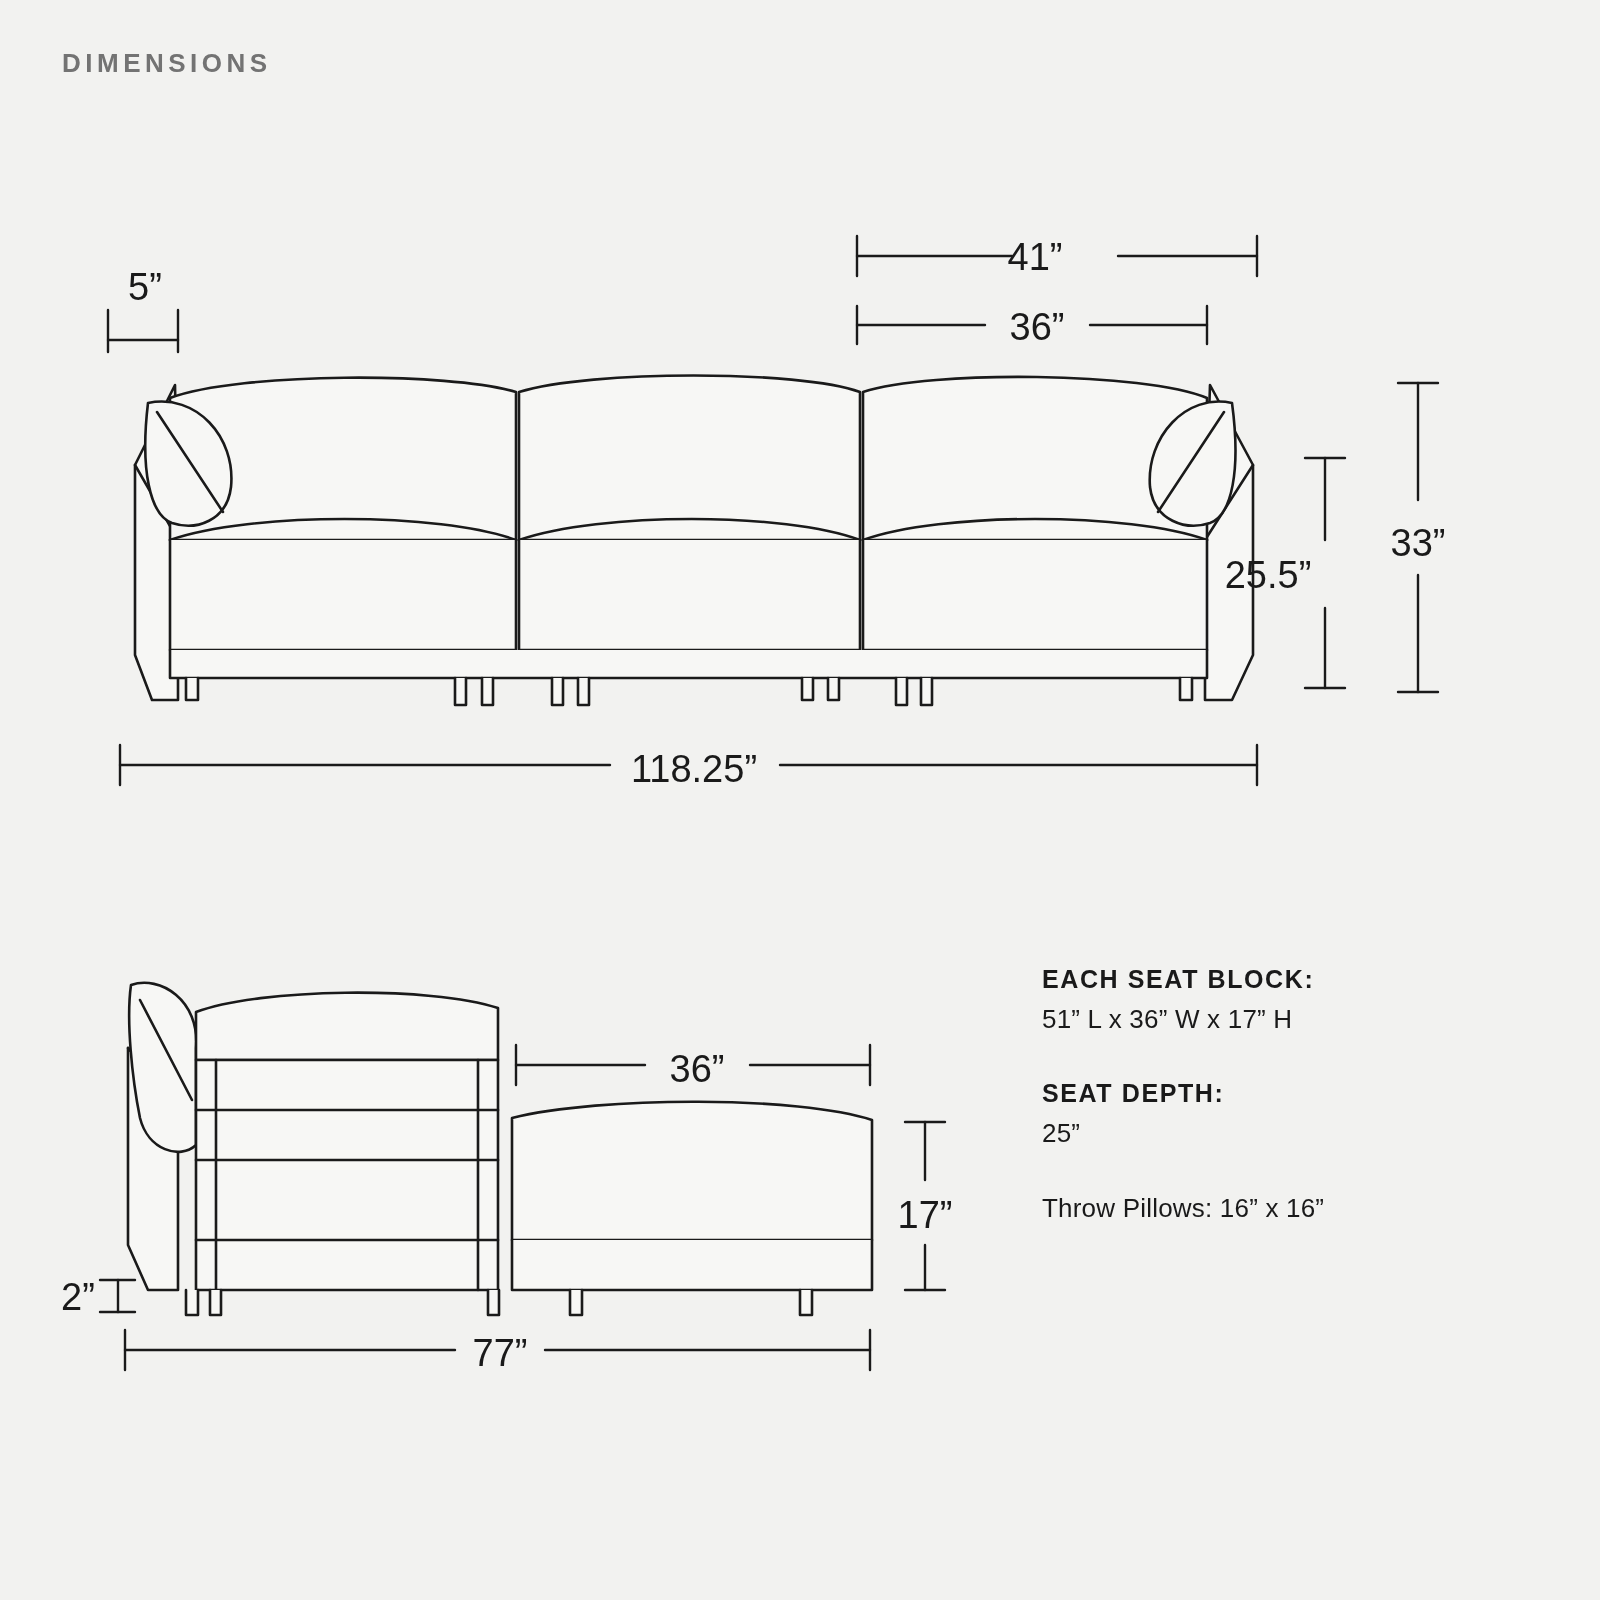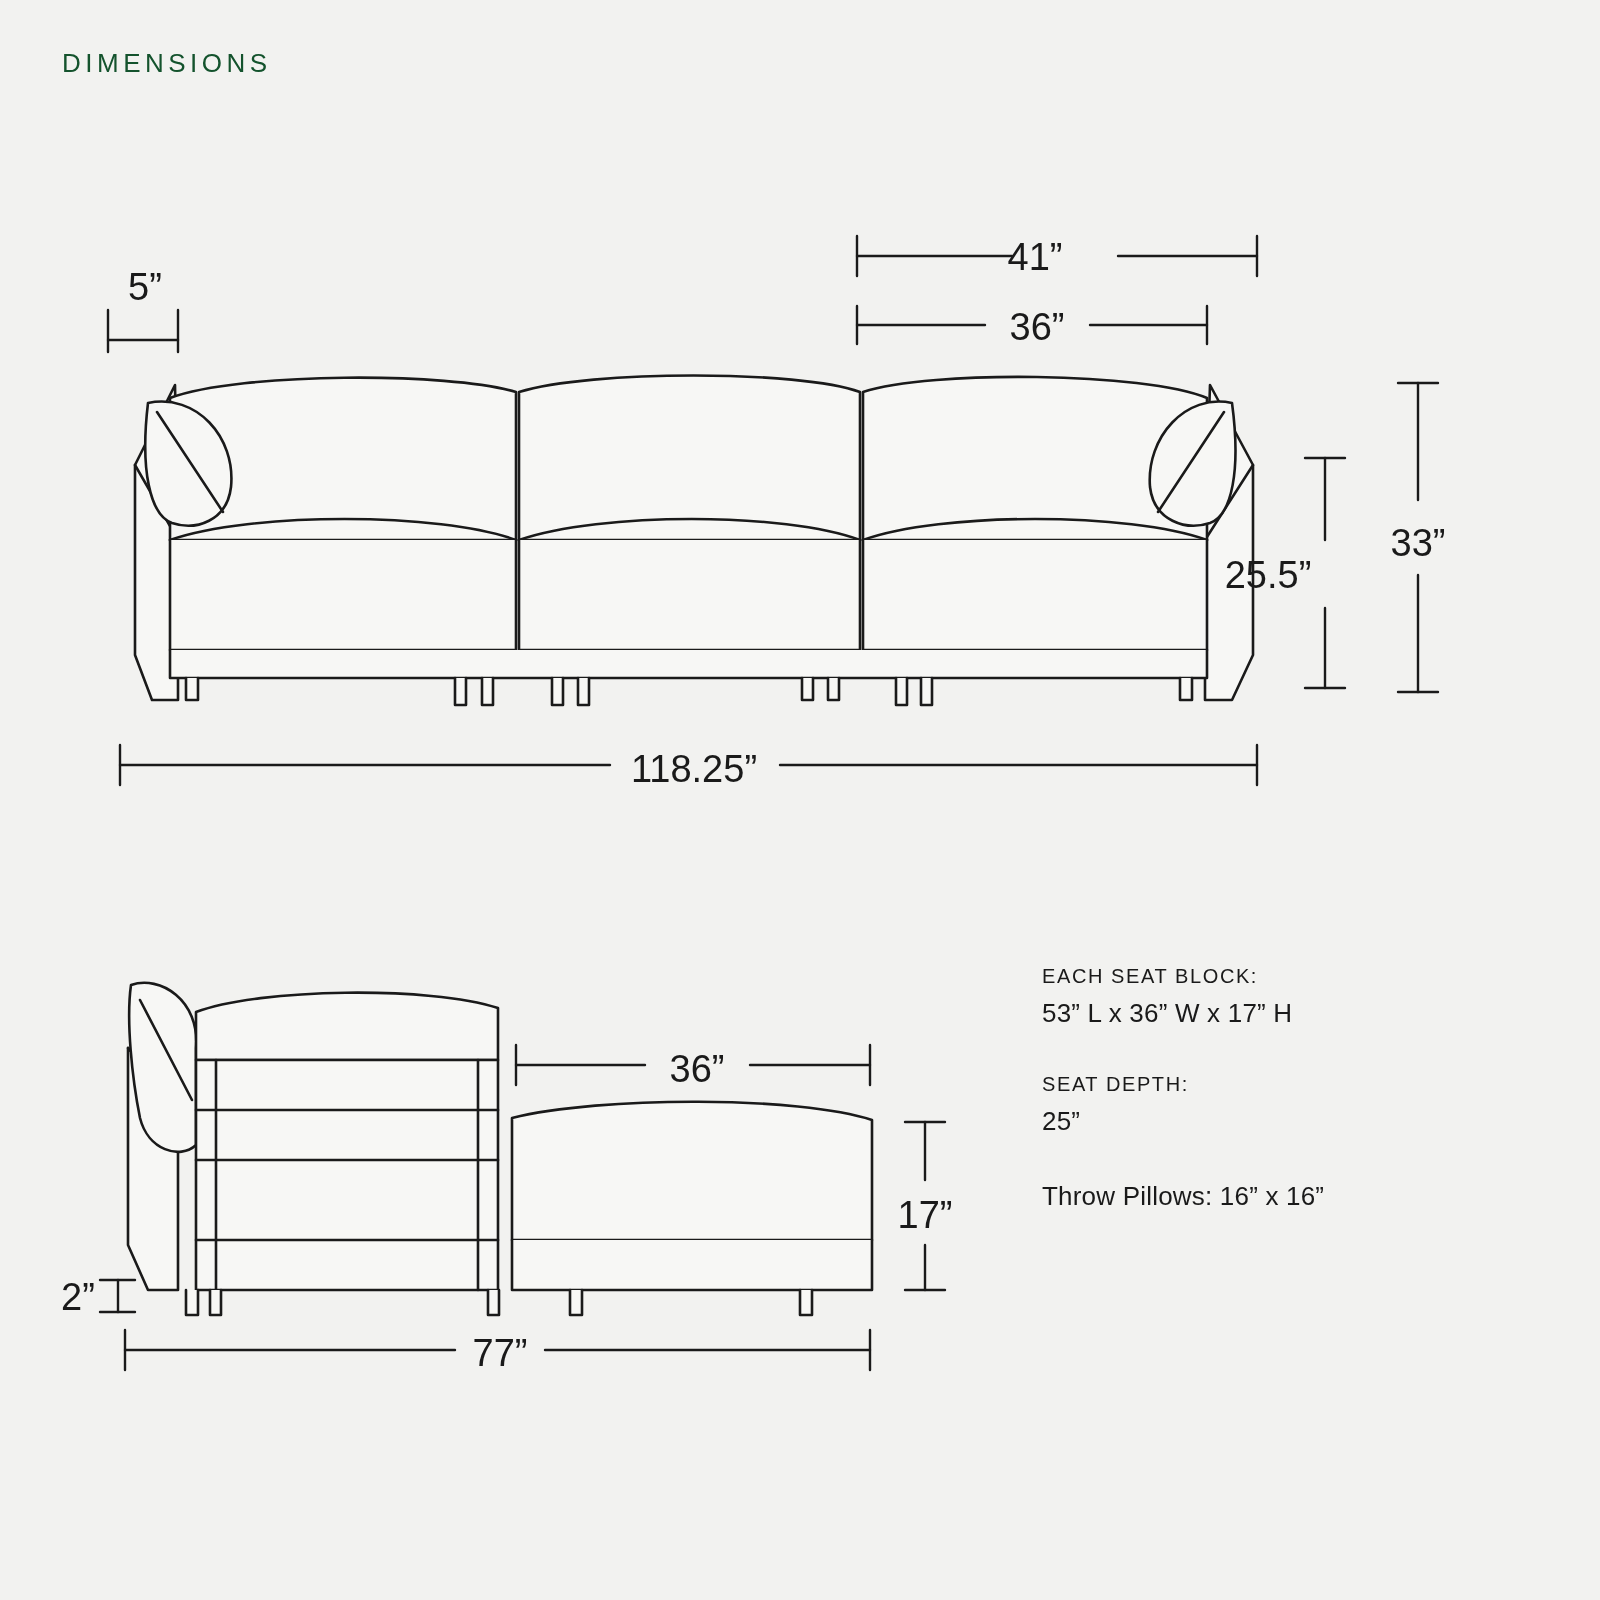--- a/index.html
+++ b/index.html
@@ -8,33 +8,33 @@
     background:#f2f2f0;
     font-family:"Liberation Sans", sans-serif;
     color:#1a1a1a;
     position:relative;
     overflow:hidden;
   }
   .page-title{
     position:absolute;
     left:62px; top:48px;
     font-size:26px;
-    font-weight:normal;
+    font-weight:bold;
     letter-spacing:4.5px;
-    color:#14532d;
+    color:#737373;
   }
   svg{position:absolute;left:0;top:0;}
   .dim-text{
     font-family:"Liberation Sans", sans-serif;
     font-size:38px;
     fill:#1a1a1a;
   }
   .spec-head{
-    font-size:20px;
-    font-weight:normal;
+    font-size:25px;
+    font-weight:bold;
     letter-spacing:1.6px;
     margin:0 0 10px 0;
   }
   .spec-line{
     font-size:26px;
     margin:0 0 10px 0;
     letter-spacing:0.2px;
   }
   .specs{
     position:absolute;
@@ -183,21 +183,21 @@
   <text class="dim-text" x="697" y="1082" text-anchor="middle">36”</text>
   <text class="dim-text" x="925" y="1228" text-anchor="middle">17”</text>
   <text class="dim-text" x="78" y="1310" text-anchor="middle">2”</text>
   <text class="dim-text" x="500" y="1366" text-anchor="middle">77”</text>
 </svg>
 
 <div class="specs">
 
   <div class="spec-group">
     <p class="spec-head">EACH SEAT BLOCK:</p>
-    <p class="spec-line">53” L x 36” W x 17” H</p>
+    <p class="spec-line">51” L x 36” W x 17” H</p>
   </div>
 
   <div class="spec-group">
     <p class="spec-head">SEAT DEPTH:</p>
     <p class="spec-line">25”</p>
   </div>
 
   <div class="spec-group">
     <p class="spec-line">Throw Pillows: 16” x 16”</p>
   </div>

